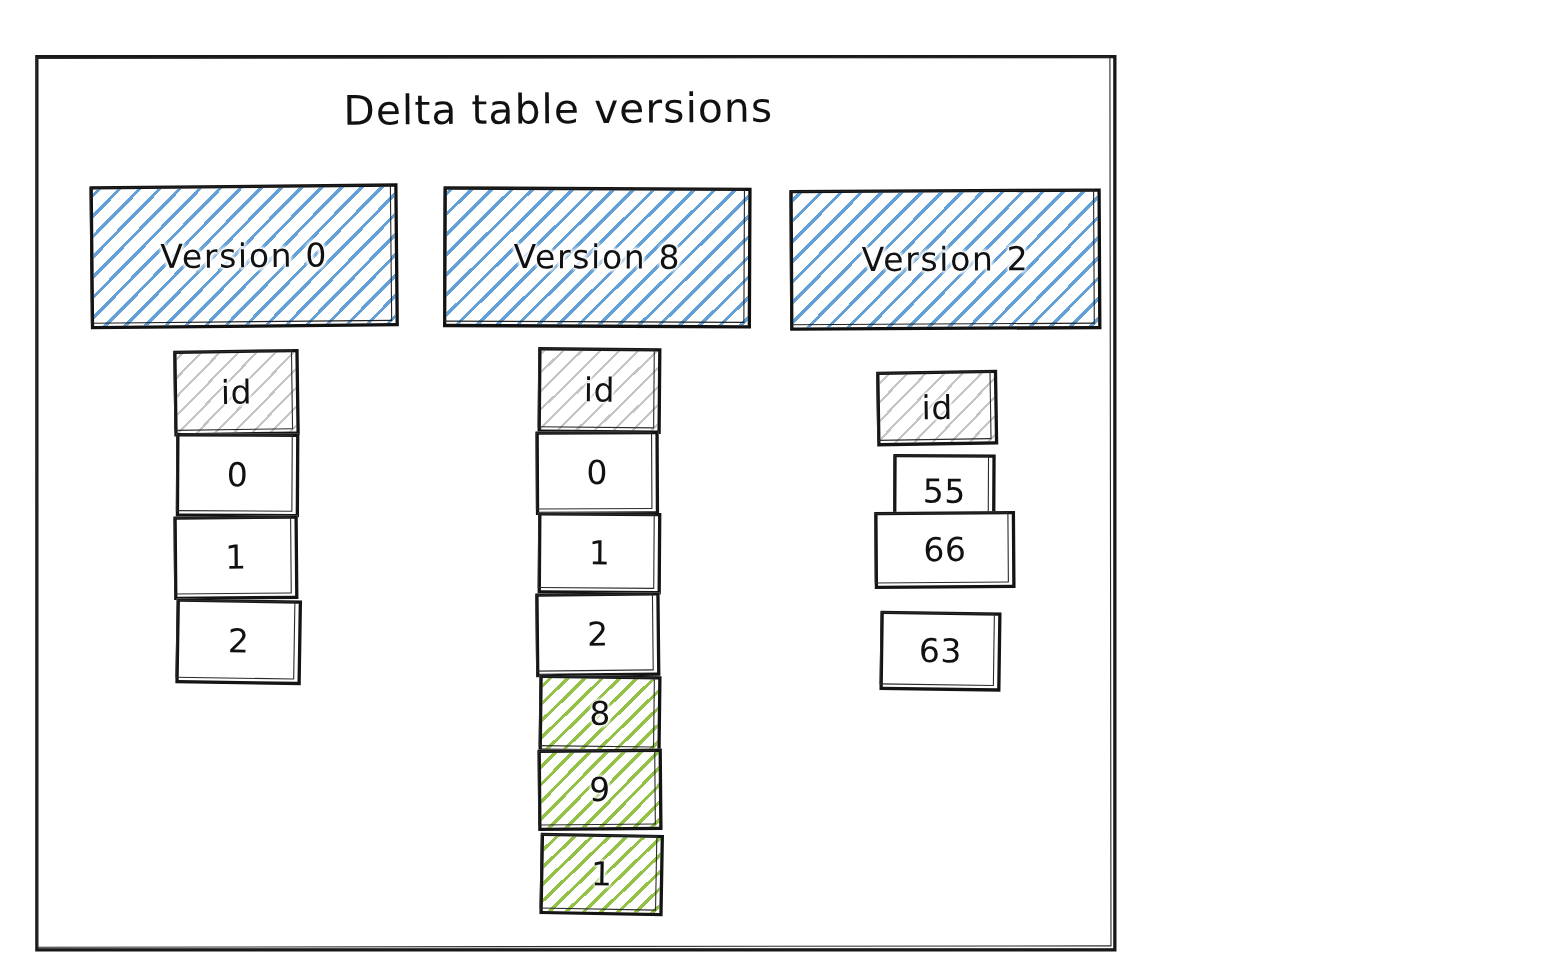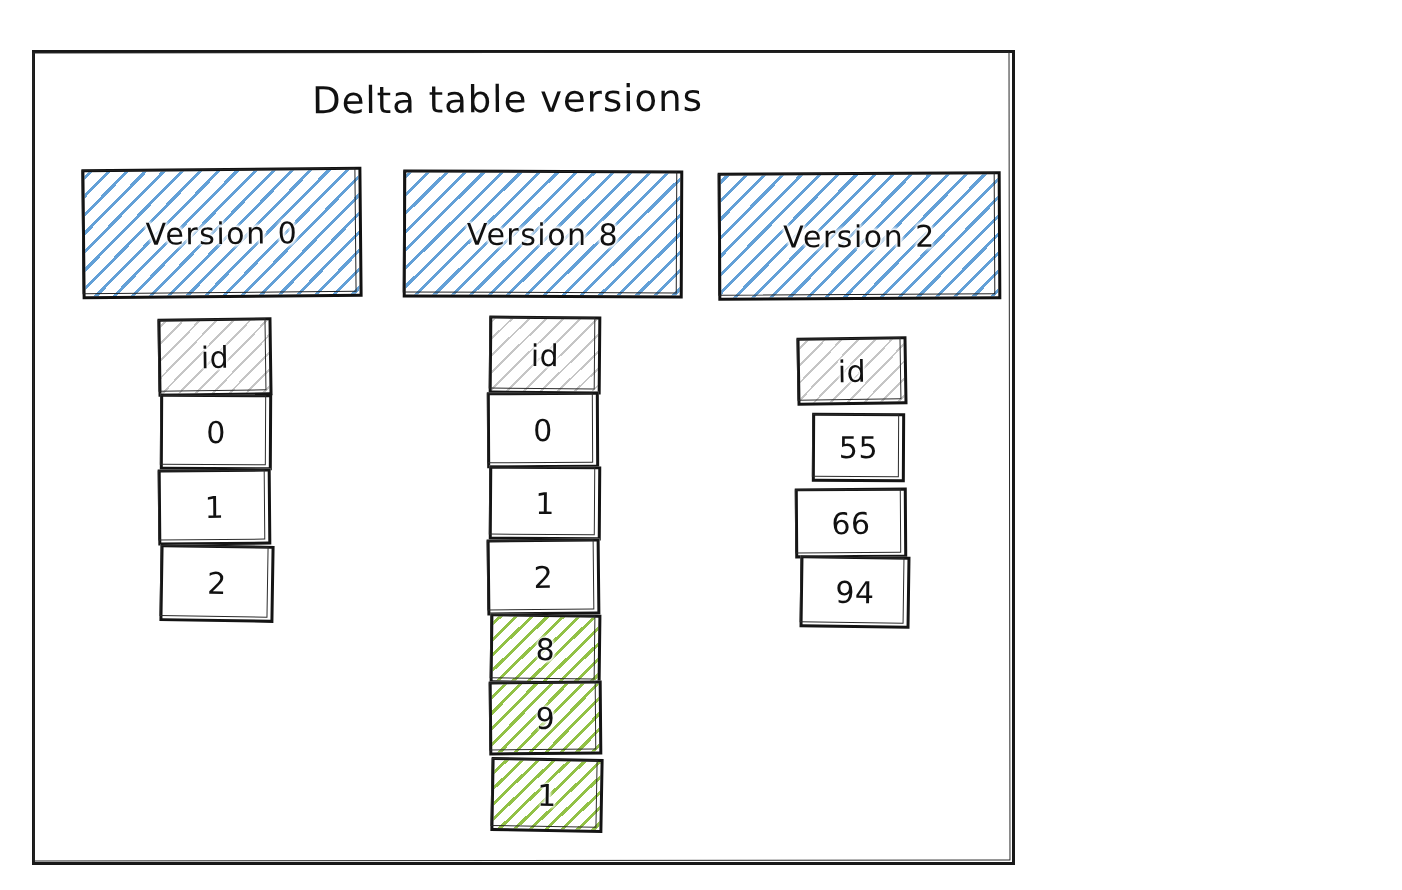--- a/index.html
+++ b/index.html
@@ -220,21 +220,21 @@
     </div>
   </div>
 
   <div class="table">
     <div class="cell header" style="left:797px; top:337px; width:110px; height:68px; transform:rotate(-0.9deg);">
       <span class="ctext">id</span>
     </div>
     <div class="cell" style="left:796px; top:413px; width:93px; height:69px; transform:rotate(0.3deg);margin-left:16px;">
       <span class="ctext">55</span>
     </div>
-    <div class="cell" style="left:795px; top:488px; width:112px; height:70px; transform:rotate(-0.4deg);align-items:center;">
+    <div class="cell" style="left:795px; top:465px; width:128px; height:70px; transform:rotate(-0.4deg);align-items:center;">
       <span class="ctext">66</span>
     </div>
     <div class="cell" style="left:800px; top:556px; width:110px; height:72px; transform:rotate(0.8deg);">
-      <span class="ctext">94</span>
+      <span class="ctext">63</span>
     </div>
   </div>
 
 </div>
 
 </body></html>

